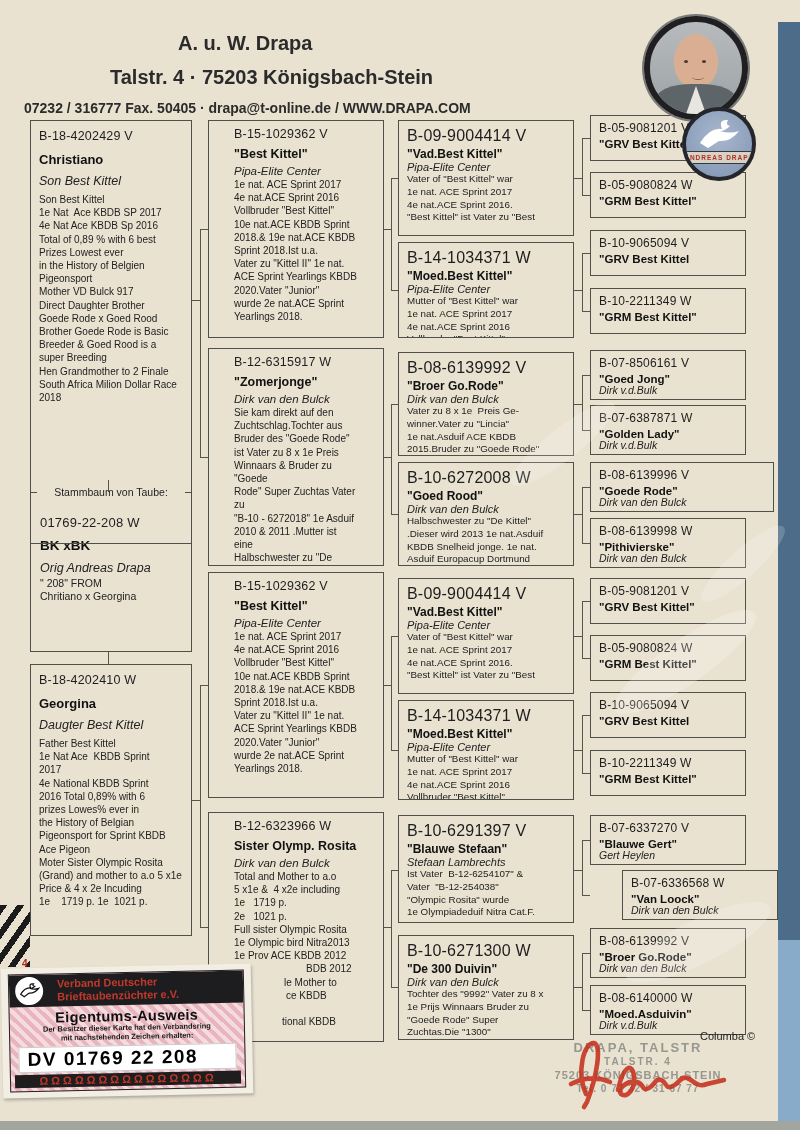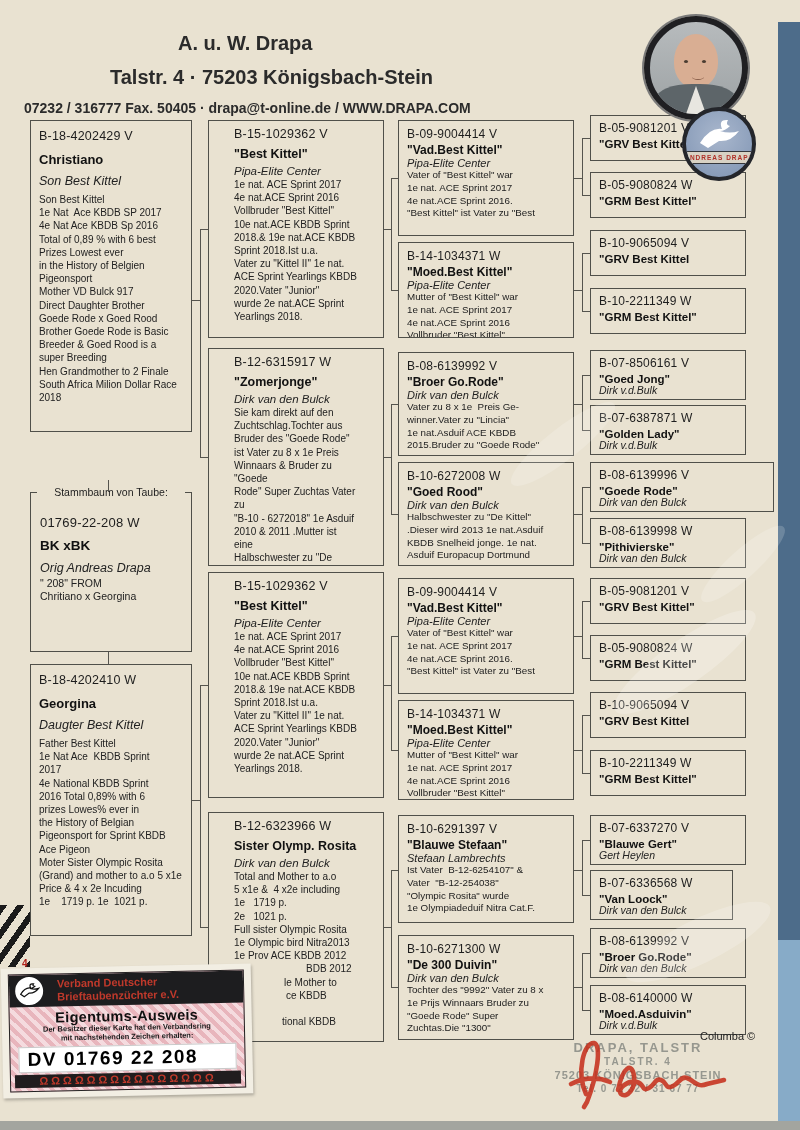--- a/index.html
+++ b/index.html
@@ -19,21 +19,21 @@
   .tline{font-size:10px;line-height:13.2px;min-height:13px;white-space:pre-wrap;}
   .c1{padding:8px 8px;}
   .c1 .ring{margin:0 0 9px;}
   .c1 .pname{font-size:13px;margin:0 0 7px;}
   .c1 .breeder{font-size:12.5px;margin:0 0 5px;}
   .c2{padding:6px 25px;}
   .c2 .ring{margin:0 0 6px;}
   .c2 .pname{margin:0 0 4px;}
   .c2 .breeder{margin:0 0 1px;}
   .c3{padding:4px 8px;}
-  .c3 .ring{font-size:12px;margin:2px 0 2px;}
+  .c3 .ring{font-size:16px;margin:2px 0 2px;}
   .c3 .pname{font-size:12px;margin:0;}
   .c3 .breeder{font-size:11px;margin:0;}
   .c3 .tline{font-size:9.8px;line-height:12.8px;min-height:12px;}
   .c4{padding:4px 8px;}
   .c4 .ring{font-size:12px;margin:1px 0 3px;}
   .c4 .pname{font-size:11.5px;margin:0;}
   .c4 .breeder{font-size:10.5px;line-height:11px;margin:0;}
 
   
   .stb{position:absolute;left:30px;top:492px;width:162px;height:160px;border:1px solid #4f4f49;
@@ -135,21 +135,21 @@
 <div class="stb">
   <div class="stb-legend">Stammbaum von Taube:</div>
   <div class="ring">01769-22-208 W</div>
   <div class="pname">BK xBK</div>
   <div class="breeder">Orig Andreas Drapa</div>
   <div class="tline">" 208" FROM</div>
   <div class="tline">Chritiano x Georgina</div>
 </div>
 
 <div id="pedigree">
-    <div class="pbox c1" style="left: 30px; top: 120px; width: 162px; height: 312px;">
+    <div class="pbox c1" style="left: 30px; top: 120px; width: 162px; height: 424px;">
       <div class="ring">B-18-4202429 V</div>
       <div class="pname">Christiano</div>
       <div class="breeder">Son Best Kittel</div>
       <div class="tline">Son Best Kittel</div>
       <div class="tline">1e Nat  Ace KBDB SP 2017</div>
       <div class="tline">4e Nat Ace KBDB Sp 2016</div>
       <div class="tline">Total of 0,89 % with 6 best</div>
       <div class="tline">Prizes Lowest ever</div>
       <div class="tline">in the History of Belgien</div>
       <div class="tline">Pigeonsport</div>
@@ -368,21 +368,21 @@
     </div>
     <div class="pbox c4" style="left: 590px; top: 750px; width: 156px; height: 46px;">
       <div class="ring">B-10-2211349 W</div>
       <div class="pname">"GRM Best Kittel"</div>
     </div>
     <div class="pbox c4" style="left: 590px; top: 815px; width: 156px; height: 50px;">
       <div class="ring">B-07-6337270 V</div>
       <div class="pname">"Blauwe Gert"</div>
       <div class="breeder">Gert Heylen</div>
     </div>
-    <div class="pbox c4" style="left: 590px; top: 870px; width: 143px; height: 50px;">
+    <div class="pbox c4" style="left: 622px; top: 870px; width: 156px; height: 50px;">
       <div class="ring">B-07-6336568 W</div>
       <div class="pname">"Van Loock"</div>
       <div class="breeder">Dirk van den Bulck</div>
     </div>
     <div class="pbox c4" style="left: 590px; top: 928px; width: 156px; height: 50px;">
       <div class="ring">B-08-6139992 V</div>
       <div class="pname">"Broer Go.Rode"</div>
       <div class="breeder">Dirk van den Bulck</div>
     </div>
     <div class="pbox c4" style="left: 590px; top: 985px; width: 156px; height: 50px;">

